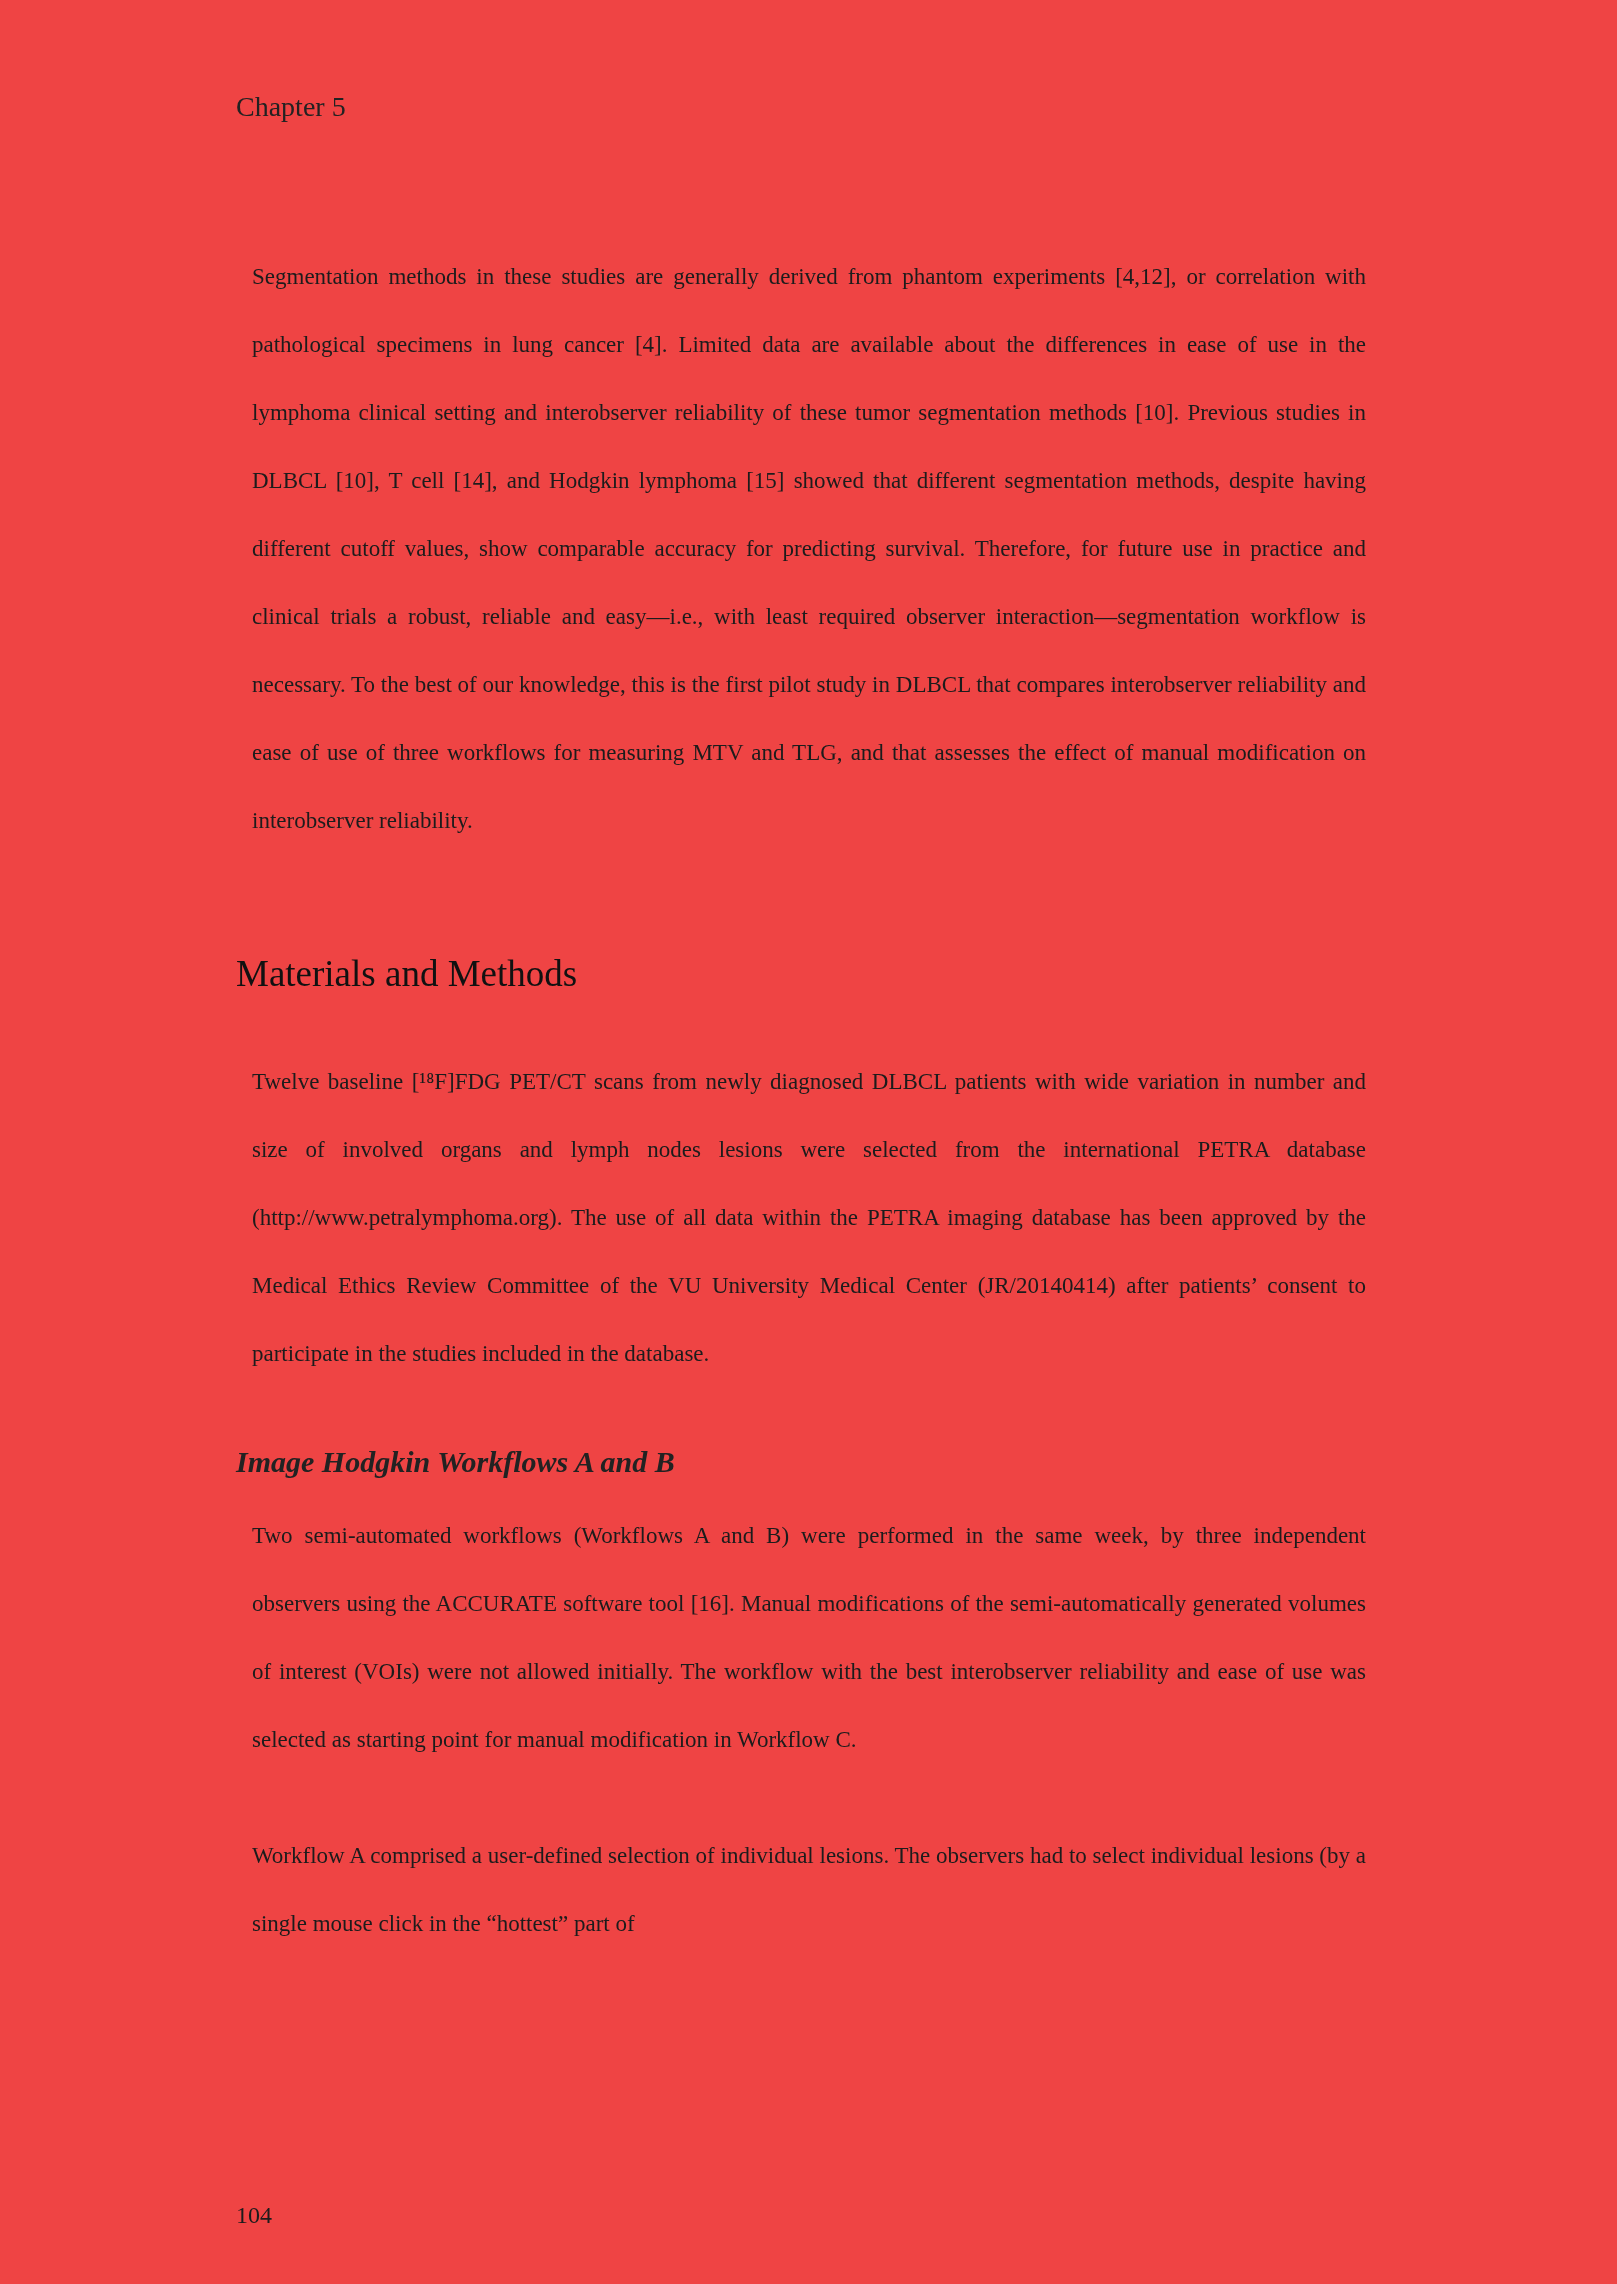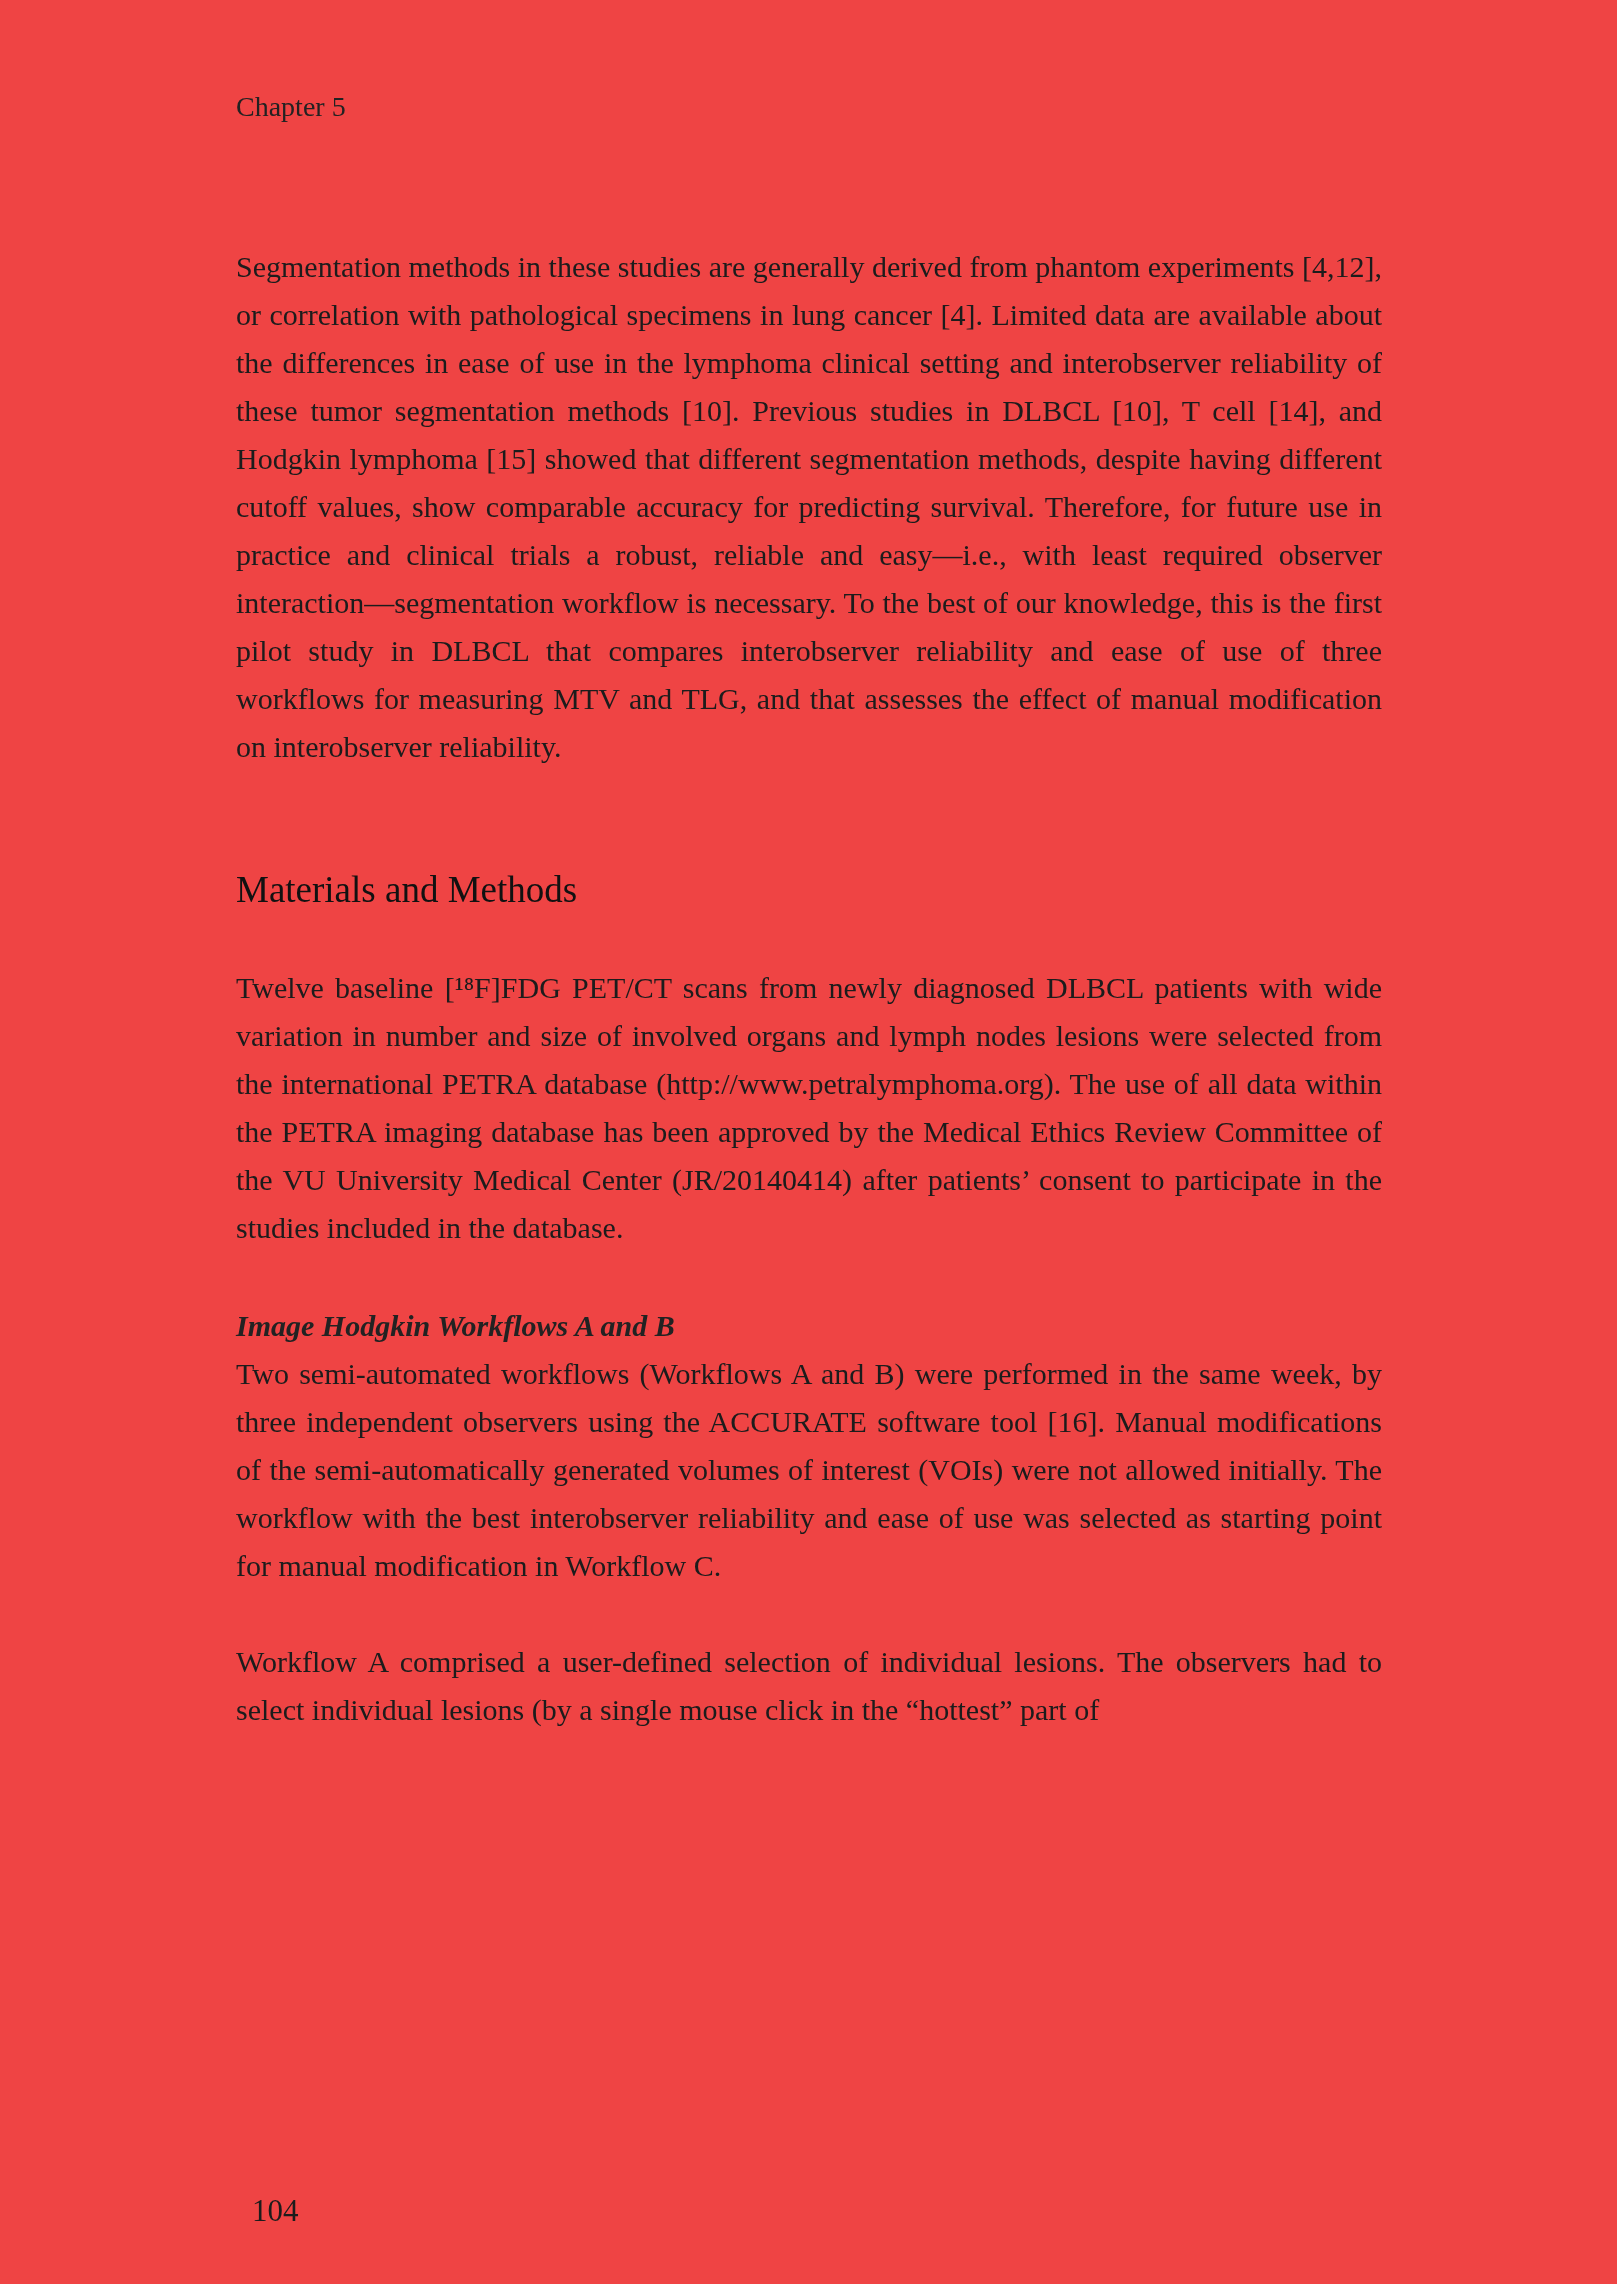--- a/index.html
+++ b/index.html
@@ -18,47 +18,47 @@
     color: #1a1a1a;
     overflow: hidden;
   }
   .running-header {
     font-size: 28px;
     line-height: 33px;
     margin: 0 0 120px 0;
     color: #222222;
   }
   .body-para {
-    font-size: 30px;
-    line-height: 48px;
+    font-size: 23px;
+    line-height: 68px;
     text-align: justify;
-    margin: 0;
+    margin: 16px;
     color: #1c1c1c;
   }
   .section-heading {
     font-size: 37px;
     font-weight: normal;
     margin: 97px 0 53px 0;
     color: #111111;
   }
   .sub-heading {
     font-size: 30px;
     line-height: 48px;
     font-style: italic;
     margin: 50px 0 0 0;
     color: #222222;
   }
   .para-gap {
     margin-top: 48px;
   }
   .page-number {
     position: absolute;
-    left: 252px;
+    left: 236px;
     bottom: 55px;
-    font-size: 31px;
+    font-size: 24px;
     color: #1c1c1c;
   }
 </style>
 </head>
 <body>
 
 <div class="page">
 
   <div class="running-header">Chapter 5</div>
 

